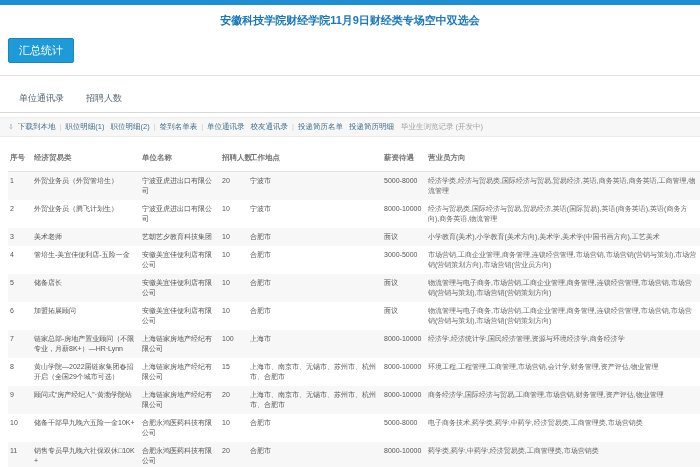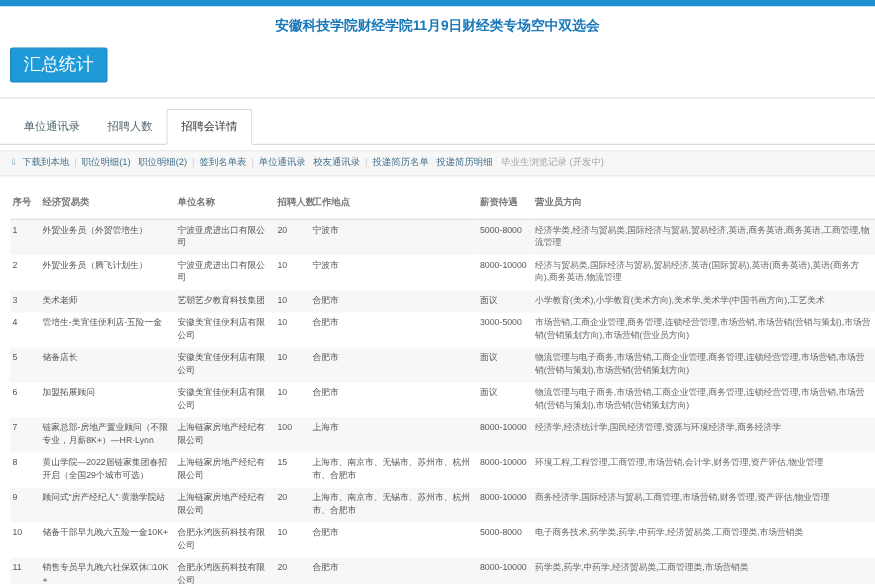--- a/index.html
+++ b/index.html
@@ -11,21 +11,21 @@
   }
   .topbar{height:5px;background:#1e8fd2;}
   .page-title{
     color:#1878ba;font-weight:bold;font-size:11px;
     padding:8px 10px 4px 10px;
     text-align:center;
   }
   .btn-summary{
     display:inline-block;margin:6px 0 0 8px;
     background:#1e9ad8;border:1px solid #1b87c0;border-radius:2px;
-    color:#ffffff;font-size:14px;padding:4px 10px;cursor:pointer;
+    color:#ffffff;font-size:11px;padding:4px 10px;cursor:pointer;
   }
   .section-divider{height:1px;background:#e4e4e4;margin-top:12px;}
   .tabs{
     display:flex;align-items:flex-end;
     padding-left:8px;height:29px;
     border-bottom:1px solid #d9d9d9;margin-top:7px;
     background:#ffffff;
   }
   .tab{
     font-size:9px;color:#50666e;padding:7px 11px;cursor:pointer;white-space:nowrap;
@@ -71,21 +71,20 @@
 
 <div class="page-title">安徽科技学院财经学院11月9日财经类专场空中双选会</div>
 
 <div class="btn-summary">汇总统计</div>
 
 <div class="section-divider"></div>
 
 <div class="tabs" id="tabs">
     <span class="tab">单位通讯录</span>
     <span class="tab">招聘人数</span>
-    <span class="tab active">招聘会详情</span>
   </div>
 
 <div class="linksbar" id="linksbar"><span class="dl-icon">⇩</span><span class="lnk">下载到本地</span><span class="sep">|</span><span class="lnk">职位明细(1)</span><span class="lnk">职位明细(2)</span><span class="sep">|</span><span class="lnk">签到名单表</span><span class="sep">|</span><span class="lnk">单位通讯录</span><span class="lnk">校友通讯录</span><span class="sep">|</span><span class="lnk">投递简历名单</span><span class="lnk">投递简历明细</span><span class="muted">毕业生浏览记录 (开发中)</span></div>
 
 <table class="positions">
   <colgroup>
     <col style="width:24px">
       <col style="width:108px">
       <col style="width:80px">
     <col style="width:28px">

